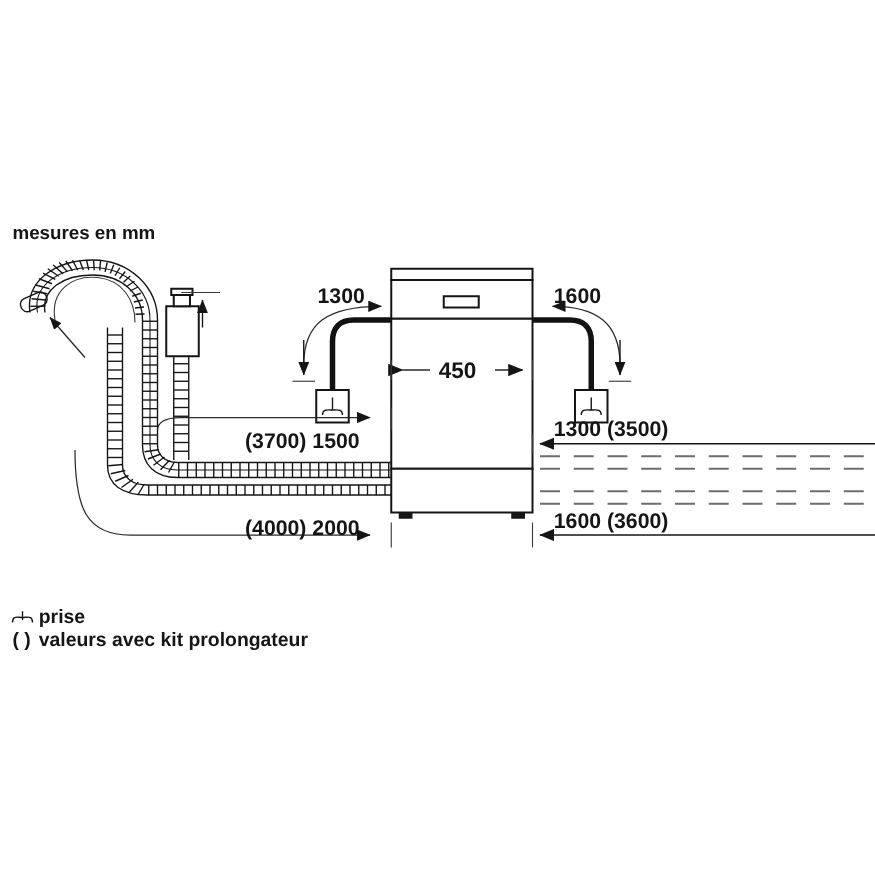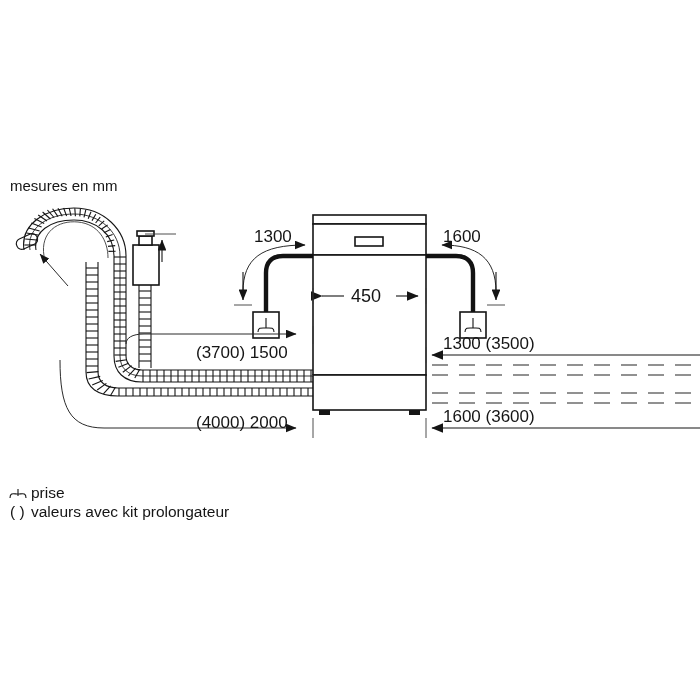--- a/index.html
+++ b/index.html
@@ -15,20 +15,21 @@
     overflow: hidden;
     font-family: "Liberation Sans", sans-serif;
     color: #1a1a1a;
   }
   #diagram-root {
     position: absolute;
     left: 0;
     top: 0;
     width: 700px;
     height: 700px;
+    font-weight: bold;
   }
   svg.sheet {
     display: block;
     width: 700px;
     height: 700px;
   }
   text {
     font-family: "Liberation Sans", sans-serif;
     fill: #151515;
     white-space: pre;

